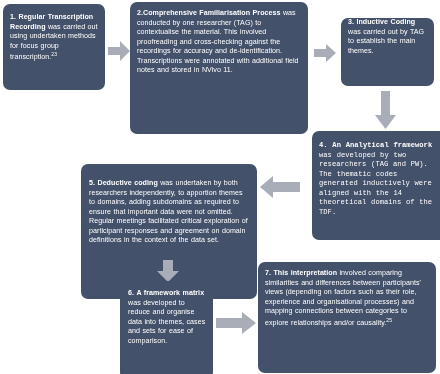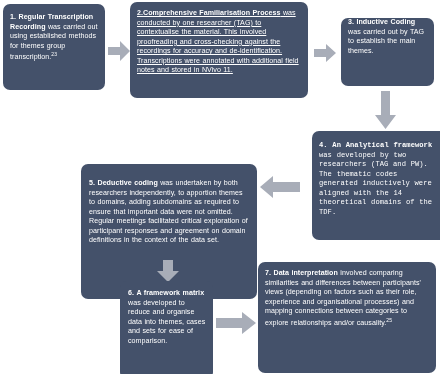--- a/index.html
+++ b/index.html
@@ -41,36 +41,36 @@
     font-weight: bold;
   }
   .arrow {
     position: absolute;
   }
   .arrow svg {
     display: block;
   }
   
   #node1 { left: 3px;   top: 4px;   width: 102px; height: 86px;  padding: 9px 7px 7px 7px; }
-  #node2 { left: 130px; top: 2px;   width: 178px; height: 96px; padding: 7px 7px 14px 7px; text-decoration: underline; }
+  #node2 { left: 130px; top: 2px;   width: 178px; height: 132px; padding: 7px 7px 14px 7px; }
   #node3 { left: 341px; top: 18px;  width: 93px;  height: 68px;  padding: 0 6px 6px 7px; }
   #node4 { left: 312px; top: 131px; width: 134px; height: 109px; padding: 10px 7px 7px 7px; font-family: Liberation Mono, monospace; }
   #node5 { left: 81px;  top: 124px; width: 176px; height: 135px; padding: 15px 8px 7px 8px; margin-top: 40px; }
   #node6 { left: 120px; top: 281px; width: 93px;  height: 98px;  padding: 8px 6px 14px 8px; }
   #node7 { left: 258px; top: 262px; width: 178px; height: 111px; padding: 7px 7px 7px 7px; }
   .sup { font-size: 5px; vertical-align: super; }
 </style>
 </head>
 <body>
 
 <div id="canvas">
 
   <div class="node" id="node1">
     <span class="txt">
-      <b>1.</b><b>&nbsp;</b><b>Regular Transcription Recording</b><span> was carried out using established methods for themes group transcription.</span><span class="sup">23</span>
+      <b>1.</b><b>&nbsp;</b><b>Regular Transcription Recording</b><span> was carried out using undertaken methods for focus group transcription.</span><span class="sup">23</span>
     </span>
   </div>
 
   <div class="arrow" id="arrow12" style="left:108px; top:41px;">
     <svg width="22" height="20" viewBox="0 0 22 20" aria-hidden="true">
       <polygon points="0,6 12,6 12,0 22,10 12,20 12,14 0,14" fill="#a8adb8"></polygon>
     </svg>
   </div>
 
   <div class="node" id="node2">
@@ -128,17 +128,17 @@
   </div>
 
   <div class="arrow" id="arrow67" style="left:216px; top:312px;">
     <svg width="40" height="22" viewBox="0 0 40 22" aria-hidden="true">
       <polygon points="0,6 26,6 26,0 40,11 26,22 26,16 0,16" fill="#a8adb8"></polygon>
     </svg>
   </div>
 
   <div class="node" id="node7">
     <span class="txt">
-      <b>7.</b><b>&nbsp;</b><b>Data interpretation</b><span> involved comparing similarities and differences between participants' views (depending on factors such as their role, experience and organisational processes) and mapping connections between categories to explore relationships and/or causality.</span><span class="sup">25</span>
+      <b>7.</b><b>&nbsp;</b><b>This interpretation</b><span> involved comparing similarities and differences between participants' views (depending on factors such as their role, experience and organisational processes) and mapping connections between categories to explore relationships and/or causality.</span><span class="sup">25</span>
     </span>
   </div>
 
 </div>
 
 </body></html>

